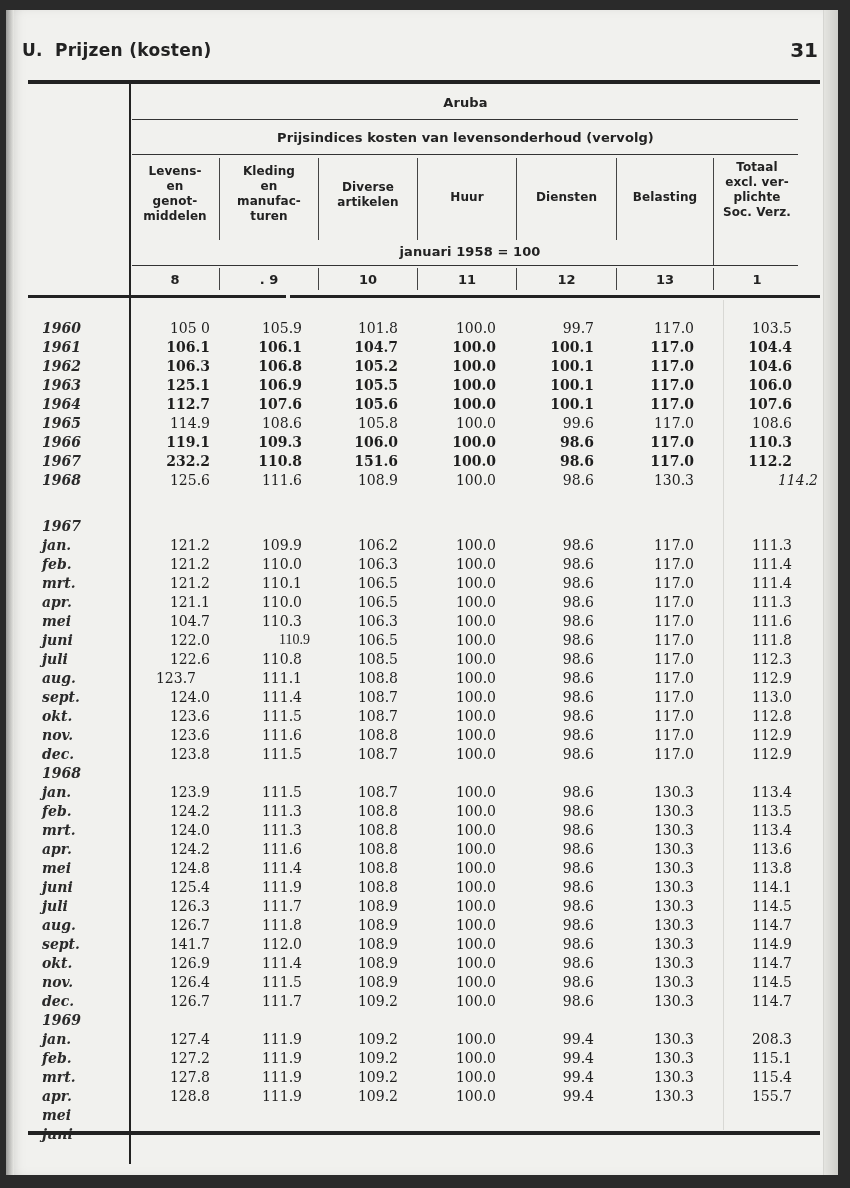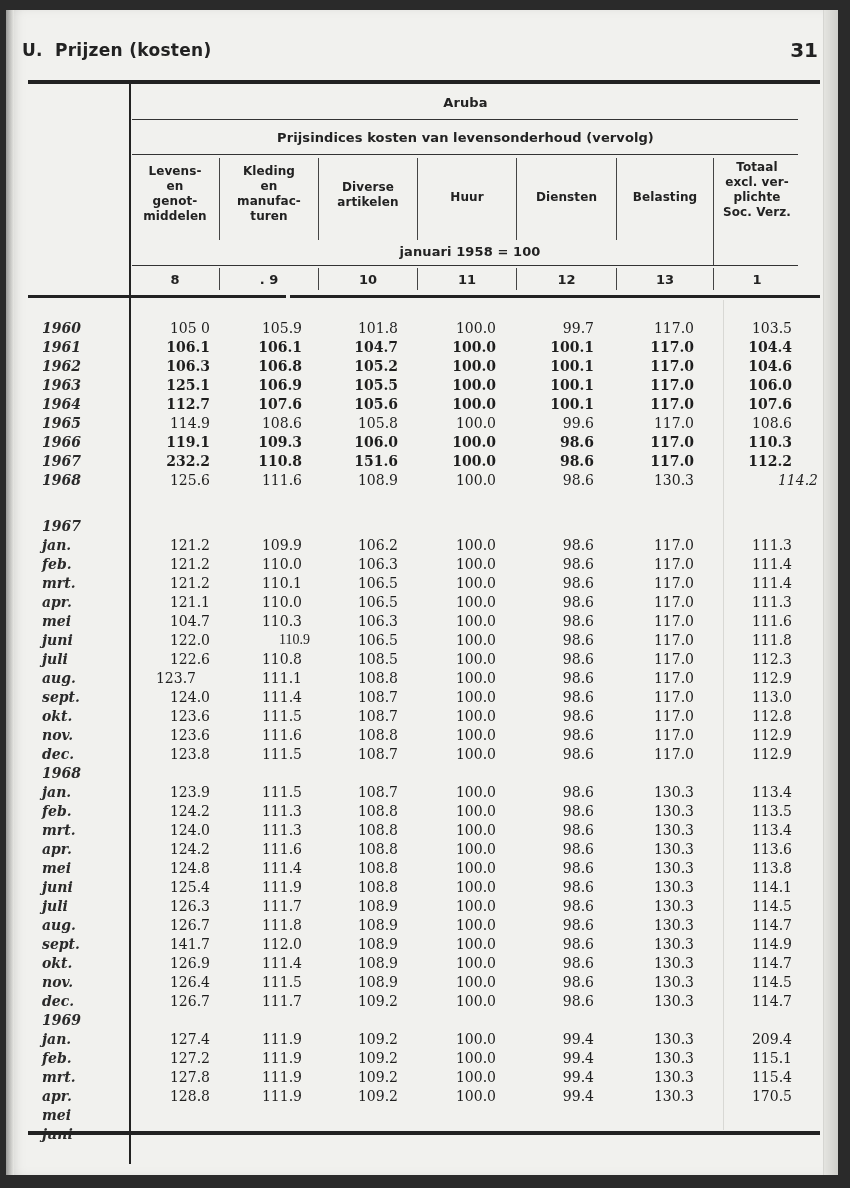--- a/index.html
+++ b/index.html
@@ -509,21 +509,21 @@
       <div class="v" style="left: 732px;"></div>
     </div>
     <div class="row" style="top: 1030px;">
       <div class="lbl">jan.</div>
       <div class="v" style="left: 150px;">127.4</div>
       <div class="v" style="left: 242px;">111.9</div>
       <div class="v" style="left: 338px;">109.2</div>
       <div class="v" style="left: 436px;">100.0</div>
       <div class="v" style="left: 534px;">99.4</div>
       <div class="v" style="left: 634px;">130.3</div>
-      <div class="v" style="left: 732px;">209.4</div>
+      <div class="v" style="left: 732px;">208.3</div>
     </div>
     <div class="row" style="top: 1049px;">
       <div class="lbl">feb.</div>
       <div class="v" style="left: 150px;">127.2</div>
       <div class="v" style="left: 242px;">111.9</div>
       <div class="v" style="left: 338px;">109.2</div>
       <div class="v" style="left: 436px;">100.0</div>
       <div class="v" style="left: 534px;">99.4</div>
       <div class="v" style="left: 634px;">130.3</div>
       <div class="v" style="left: 732px;">115.1</div>
@@ -539,21 +539,21 @@
       <div class="v" style="left: 732px;">115.4</div>
     </div>
     <div class="row" style="top: 1087px;">
       <div class="lbl">apr.</div>
       <div class="v" style="left: 150px;">128.8</div>
       <div class="v" style="left: 242px;">111.9</div>
       <div class="v" style="left: 338px;">109.2</div>
       <div class="v" style="left: 436px;">100.0</div>
       <div class="v" style="left: 534px;">99.4</div>
       <div class="v" style="left: 634px;">130.3</div>
-      <div class="v" style="left: 732px;">170.5</div>
+      <div class="v" style="left: 732px;">155.7</div>
     </div>
     <div class="row" style="top: 1106px;">
       <div class="lbl">mei</div>
       <div class="v" style="left: 150px;"></div>
       <div class="v" style="left: 242px;"></div>
       <div class="v" style="left: 338px;"></div>
       <div class="v" style="left: 436px;"></div>
       <div class="v" style="left: 534px;"></div>
       <div class="v" style="left: 634px;"></div>
       <div class="v" style="left: 732px;"></div>

